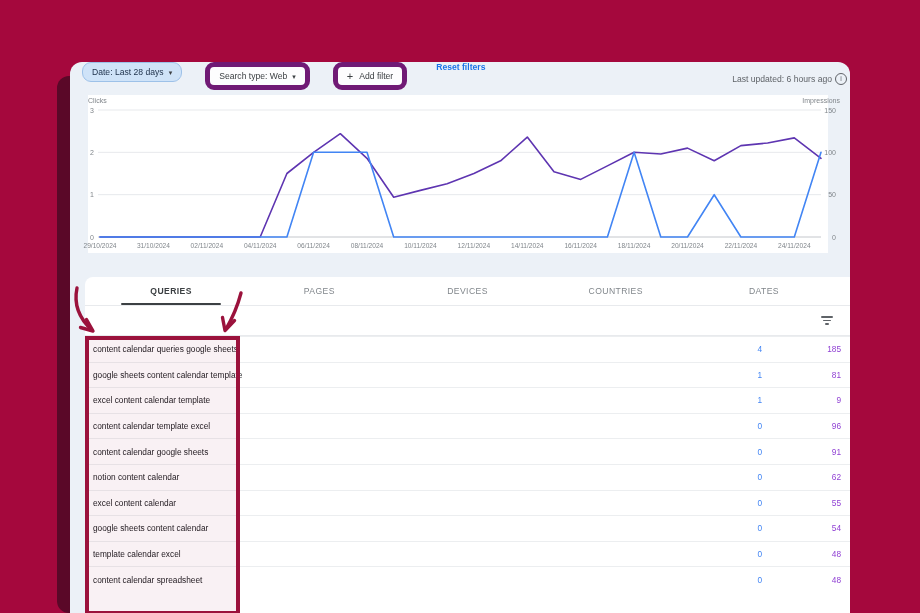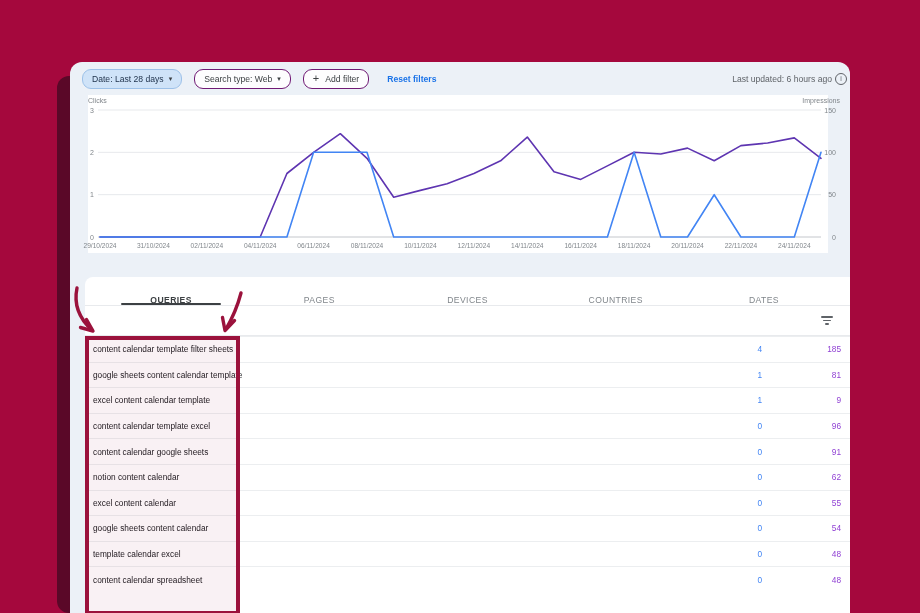--- a/index.html
+++ b/index.html
@@ -14,29 +14,29 @@
     position:absolute;left:57px;top:76px;width:780px;height:537px;
     background:#5a0828;border-radius:12px;
   }
   
   .card{
     position:absolute;left:70px;top:62px;width:780px;height:551px;
     background:#ecf1f7;border-radius:12px 12px 0 0;overflow:hidden;
   }
   
   .filter-bar{
-    height:33px;display:flex;align-items:center;gap:12px;padding:0 10px 0 12px;
+    height:33px;display:flex;gap:23px;padding:0 10px 0 12px;
   }
   .chip{
     display:inline-flex;align-items:center;gap:5px;height:18px;
     padding:0 9px;border-radius:9px;font-size:8.6px;color:#22354e;
     white-space:nowrap;cursor:pointer;
   }
   .chip.blue{background:#cfe3f8;border:1px solid #9dc1e8;}
-  .chip.white{background:#fdfdfe;border:1px solid #701a75;color:#3c4043;}
+  .chip.white{background:#fdfdfe;border:5px solid #701a75;color:#3c4043;}
   .chip .caret{font-size:7px;color:#3c4043;line-height:1;}
   .chip .x{font-size:8.5px;color:#2c3b52;line-height:1;}
   .chip .plus{font-size:11px;color:#3c4043;line-height:1;margin-right:1px;}
   .reset-link{font-size:8.6px;color:#1a73e8;font-weight:bold;margin-left:6px;cursor:pointer;white-space:nowrap;}
   .filter-spacer{flex:1;}
   .last-updated{display:flex;align-items:center;gap:3px;font-size:8.6px;color:#5f6368;white-space:nowrap;}
   .info-icon{
     width:10px;height:10px;border:1px solid #5f6368;border-radius:50%;
     font-size:7px;color:#5f6368;display:inline-flex;align-items:center;justify-content:center;
     margin-right:-7px; 
@@ -44,21 +44,21 @@
   
   .chart-section{height:182px;position:relative;}
   .chart-section svg{display:block;}
   
   .tab-panel{
     margin-left:15px;background:#ffffff;border-radius:8px 0 0 0;
     min-height:336px;position:relative;
   }
   .tabs-row{height:28px;display:flex;border-bottom:1px solid #e8eaed;padding:0 12px;}
   .tab{
-    flex:1;display:flex;align-items:flex-end;justify-content:center;position:relative;
+    flex:1;display:flex;align-items:center;justify-content:center;position:relative;
     font-size:8.6px;letter-spacing:.4px;color:#80868b;cursor:pointer;white-space:nowrap;
   }
   .tab.active{color:#3c4043;font-weight:bold;}
   .tab.active .tab-underline{
     position:absolute;bottom:0;left:50%;transform:translateX(-50%);
     width:100px;height:2.5px;background:#3c4043;border-radius:1px;
   }
   .toolbar-row{height:29px;display:flex;align-items:center;justify-content:flex-end;
     padding-right:14px;border-bottom:1px solid #e8eaed;}
   .filter-list-icon{display:inline-flex;flex-direction:column;align-items:center;gap:2px;cursor:pointer;padding:3px;}
@@ -171,21 +171,21 @@
       </div>
     <div class="toolbar-row">
       <span class="filter-list-icon">
           <i></i>
           <i></i>
           <i></i>
         </span>
     </div>
     <div id="table-body">
         <div class="t-row">
-          <div class="c-query">content calendar template filter sheets</div>
+          <div class="c-query">content calendar queries google sheets</div>
           <div class="c-clicks">4</div>
           <div class="c-impr">185</div>
         </div>
         <div class="t-row">
           <div class="c-query">google sheets content calendar template</div>
           <div class="c-clicks">1</div>
           <div class="c-impr">81</div>
         </div>
         <div class="t-row">
           <div class="c-query">excel content calendar template</div>

